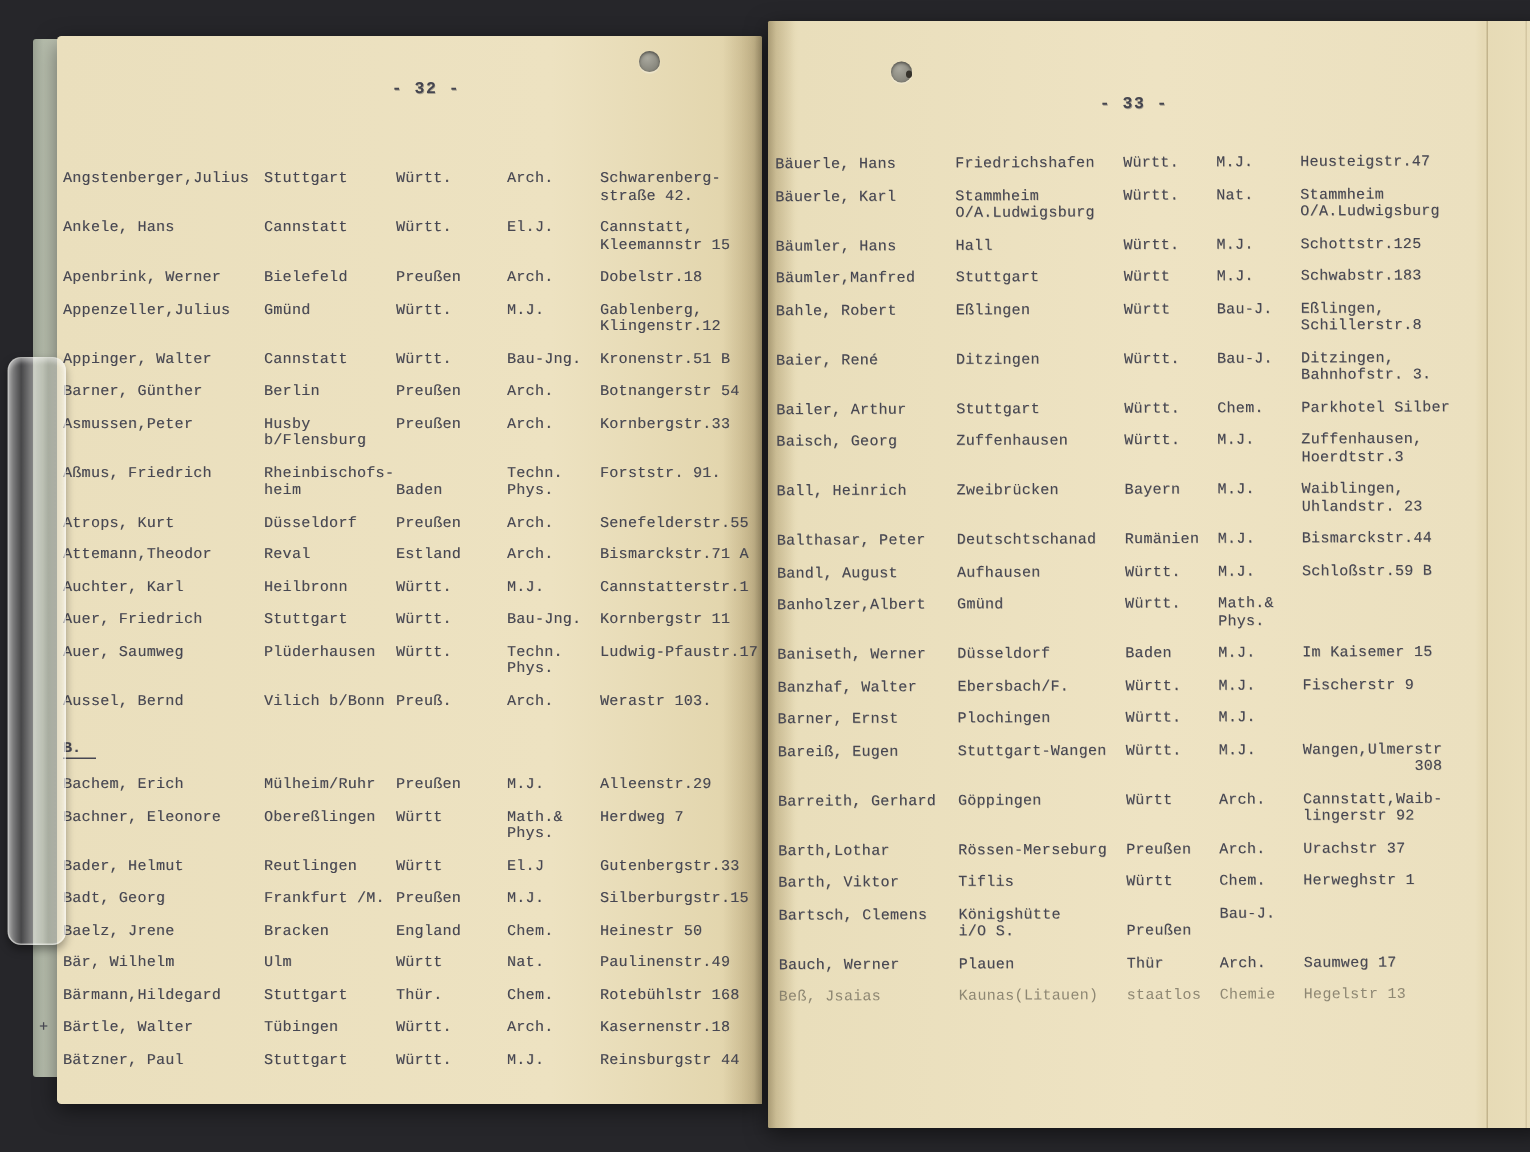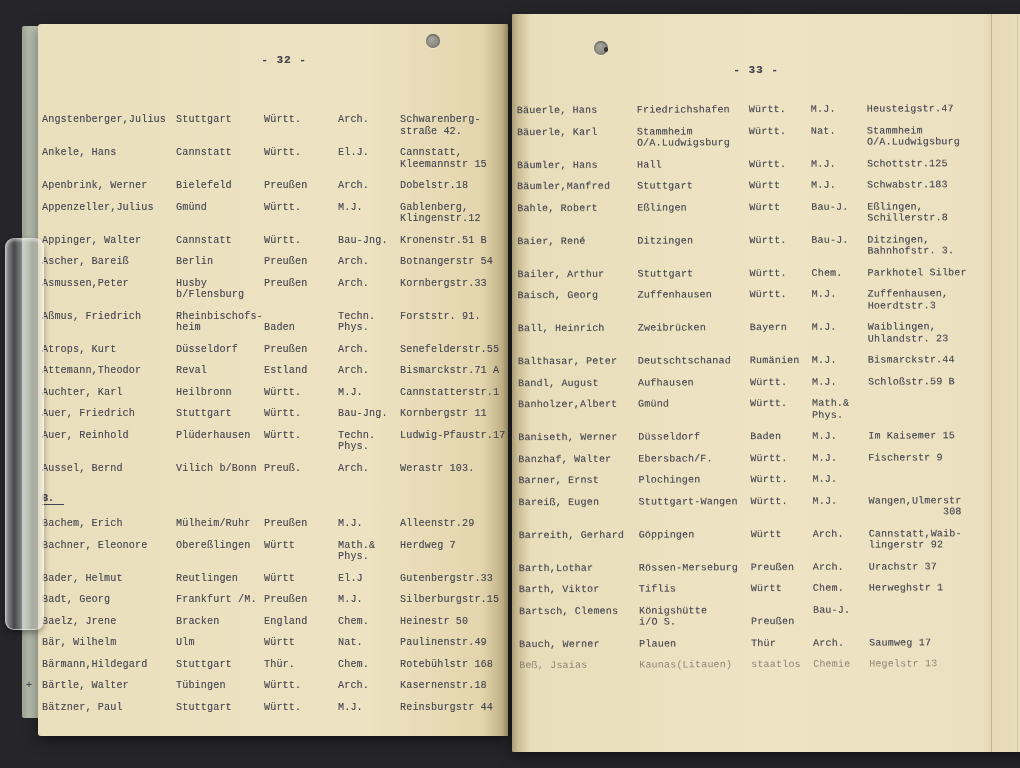--- a/index.html
+++ b/index.html
@@ -149,21 +149,21 @@
     <span class="cell marker"></span>
     <span class="cell name">Appinger, Walter</span>
     <span class="cell city">Cannstatt</span>
     <span class="cell state">Württ.</span>
     <span class="cell subject">Bau-Jng.</span>
     <span class="cell address">Kronenstr.51 B</span>
   </div>
 
   <div class="row">
     <span class="cell marker"></span>
-    <span class="cell name">Ascher, Bareiß</span>
+    <span class="cell name">Barner, Günther</span>
     <span class="cell city">Berlin</span>
     <span class="cell state">Preußen</span>
     <span class="cell subject">Arch.</span>
     <span class="cell address">Botnangerstr 54</span>
   </div>
 
   <div class="row">
     <span class="cell marker"></span>
     <span class="cell name">Asmussen,Peter</span>
     <span class="cell city">Husby
@@ -216,21 +216,21 @@
     <span class="cell marker"></span>
     <span class="cell name">Auer, Friedrich</span>
     <span class="cell city">Stuttgart</span>
     <span class="cell state">Württ.</span>
     <span class="cell subject">Bau-Jng.</span>
     <span class="cell address">Kornbergstr 11</span>
   </div>
 
   <div class="row">
     <span class="cell marker"></span>
-    <span class="cell name">Auer, Reinhold</span>
+    <span class="cell name">Auer, Saumweg</span>
     <span class="cell city">Plüderhausen</span>
     <span class="cell state">Württ.</span>
     <span class="cell subject">Techn.
 Phys.</span>
     <span class="cell address">Ludwig-Pfaustr.17</span>
   </div>
 
   <div class="row">
     <span class="cell marker"></span>
     <span class="cell name">Aussel, Bernd</span>

